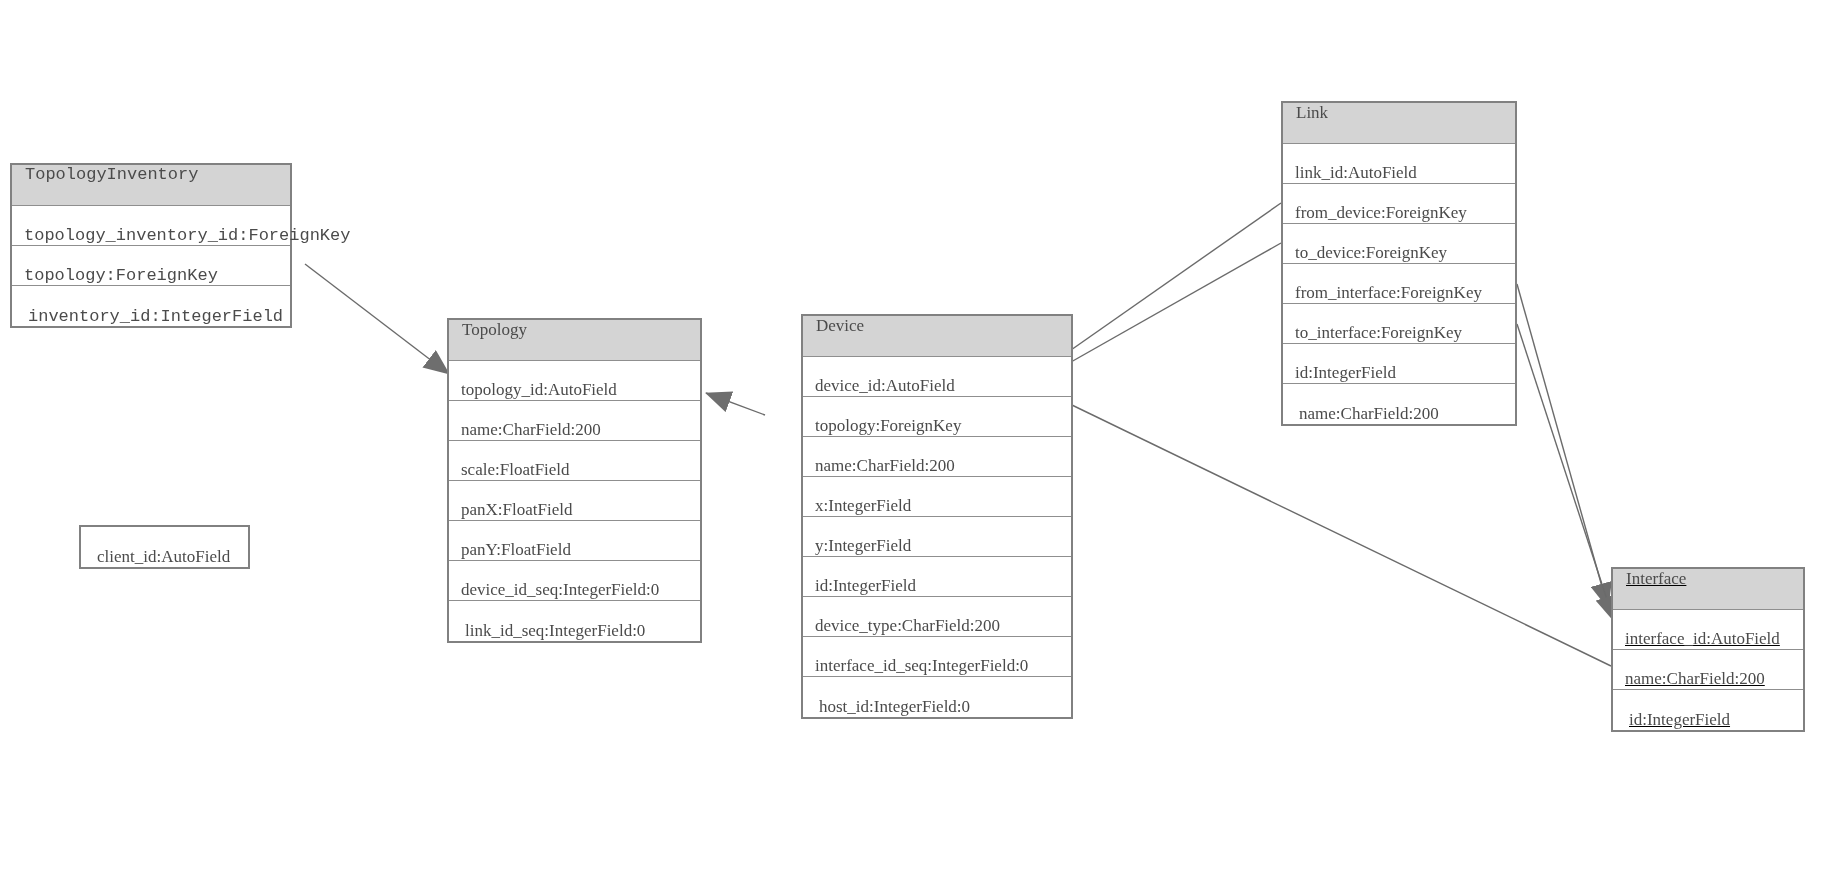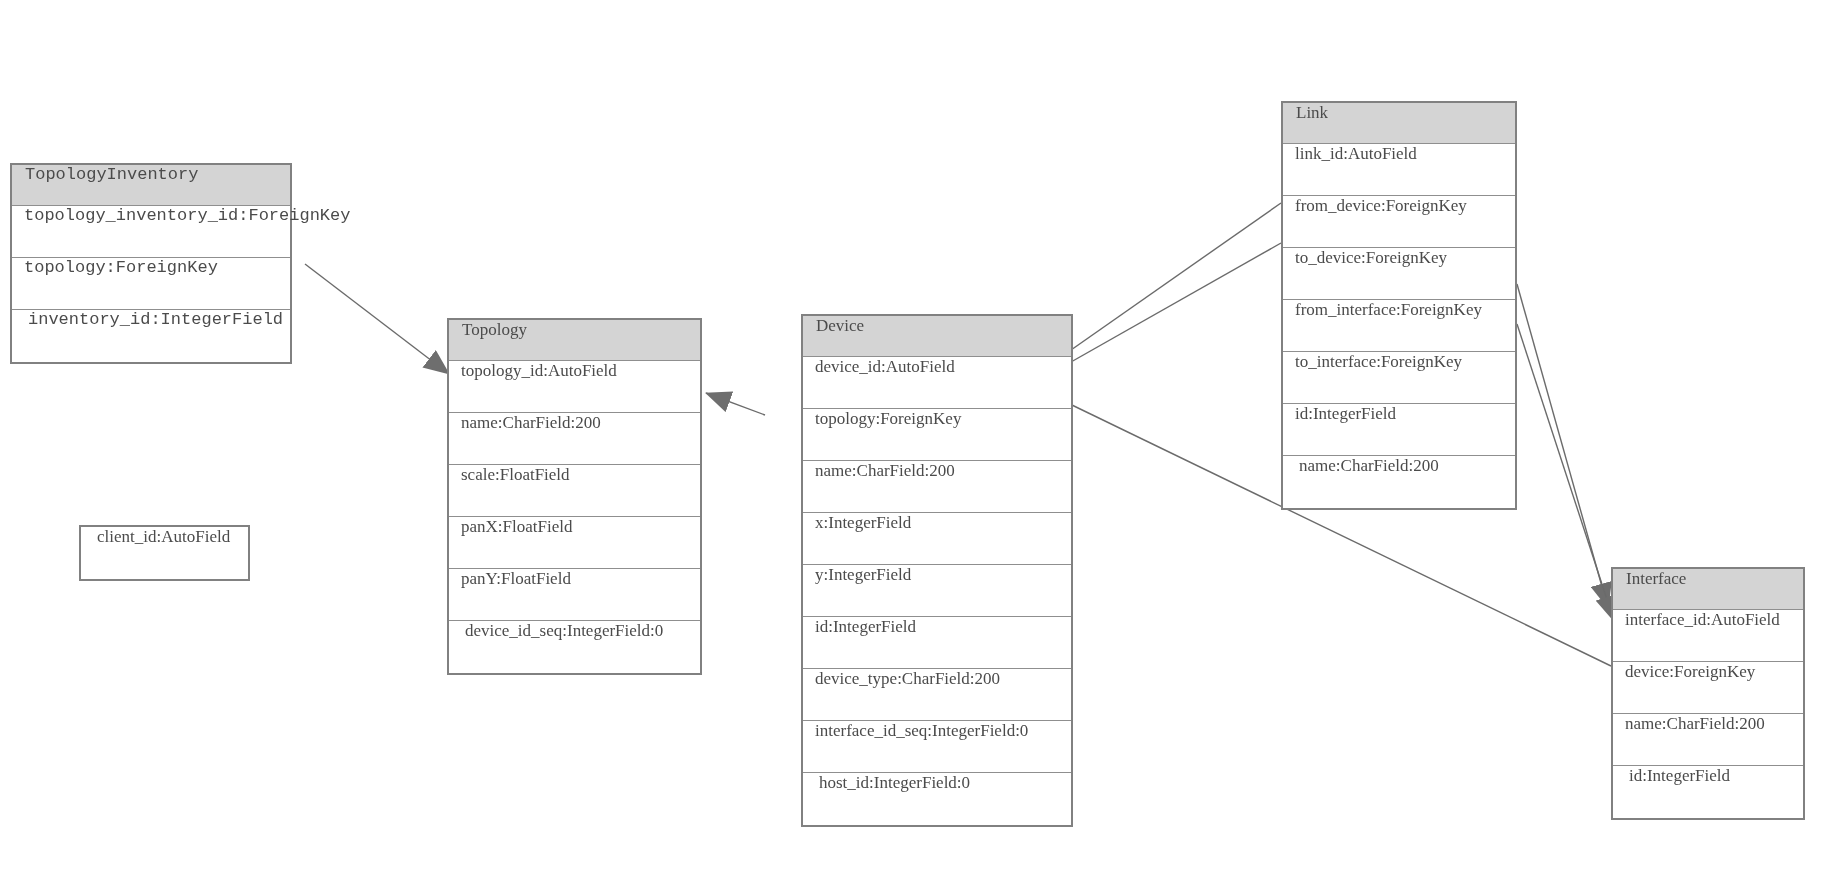--- a/index.html
+++ b/index.html
@@ -22,23 +22,23 @@
   .entity-header {
     box-sizing: border-box;
     height: 41px;
     display: flex;
     padding: 0 13px;
     background: var(--header-bg, #d4d4d4);
     border-bottom: 1px solid var(--border-light, #8f8f8f);
   }
   .entity-row {
     box-sizing: border-box;
-    height: 52px;
+    height: 40px;
     display: flex;
-    align-items: flex-start;
+    align-items: flex-end;
     padding: 0 12px;
     background: #ffffff;
     border-bottom: 1px solid var(--border-light, #8f8f8f);
   }
   .entity-row:last-child { border-bottom: 0; padding-left: 16px; }
   .entity-title, .entity-field {
     font-size: 17px;
     color: var(--text, #4b4b4b);
     white-space: nowrap;
   }
@@ -91,20 +91,23 @@
         </div>
         <div class="entity-row">
           <span class="entity-field">panX:FloatField</span>
         </div>
         <div class="entity-row">
           <span class="entity-field">panY:FloatField</span>
         </div>
         <div class="entity-row">
           <span class="entity-field">device_id_seq:IntegerField:0</span>
         </div>
+        <div class="entity-row">
+          <span class="entity-field">link_id_seq:IntegerField:0</span>
+        </div>
       </div>
       <div class="entity" style="left: 79px; top: 525px; width: 171px;">
         <div class="entity-row">
           <span class="entity-field">client_id:AutoField</span>
         </div>
       </div>
       <div class="entity" style="left: 765px; top: 314px; width: 272px; margin-left: 36px;">
         <div class="entity-header">
           <span class="entity-title">Device</span>
         </div>
@@ -155,29 +158,26 @@
         <div class="entity-row">
           <span class="entity-field">to_interface:ForeignKey</span>
         </div>
         <div class="entity-row">
           <span class="entity-field">id:IntegerField</span>
         </div>
         <div class="entity-row">
           <span class="entity-field">name:CharField:200</span>
         </div>
       </div>
-      <div class="entity" style="left: 1611px; top: 567px; width: 194px;">
+      <div class="entity" style="left: 1611px; top: 567px; width: 194px; text-decoration: underline;">
         <div class="entity-header">
           <span class="entity-title">Interface</span>
         </div>
         <div class="entity-row">
           <span class="entity-field">interface_id:AutoField</span>
-        </div>
-        <div class="entity-row">
-          <span class="entity-field">device:ForeignKey</span>
         </div>
         <div class="entity-row">
           <span class="entity-field">name:CharField:200</span>
         </div>
         <div class="entity-row">
           <span class="entity-field">id:IntegerField</span>
         </div>
       </div>
     </div>
 </div>

